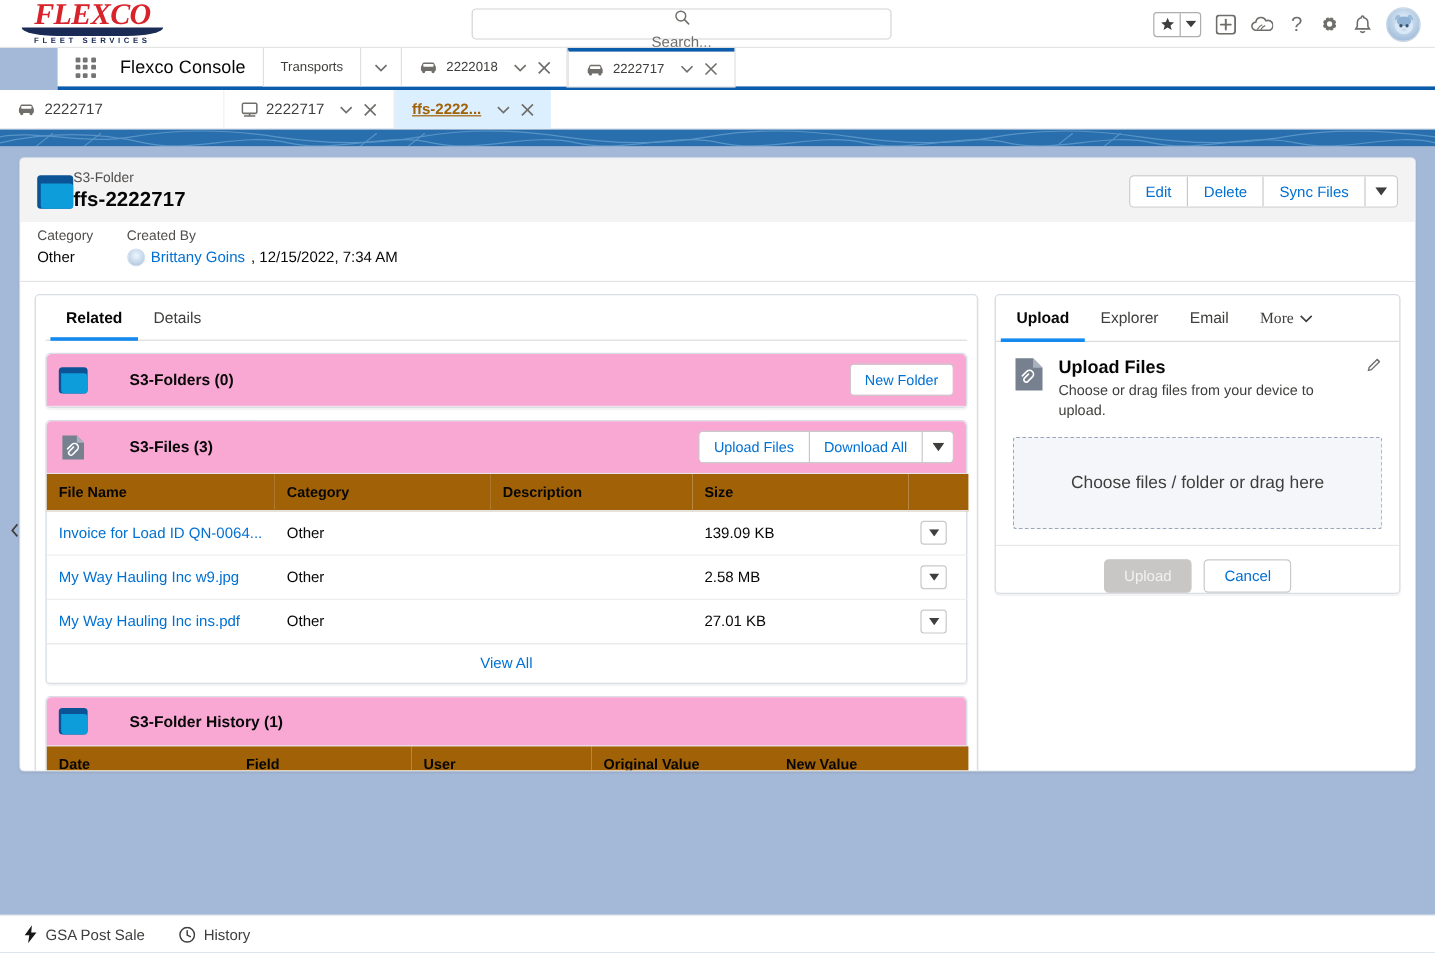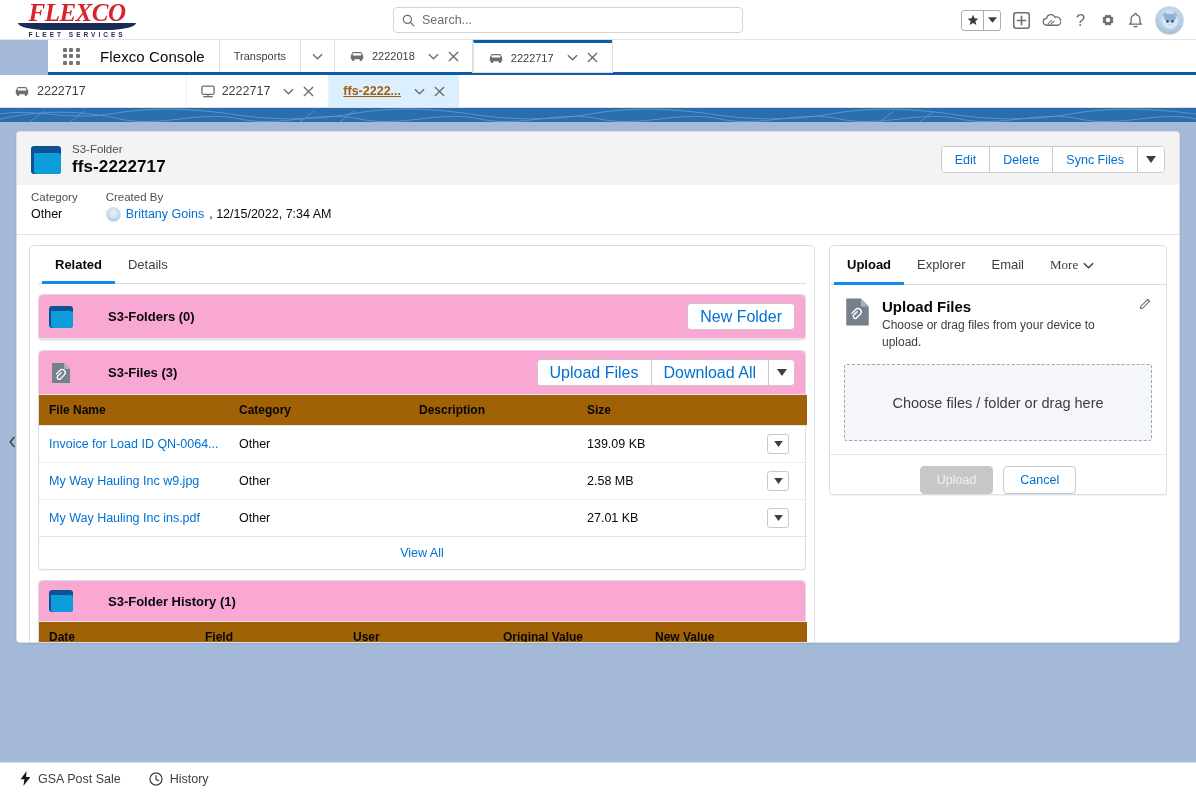--- a/index.html
+++ b/index.html
@@ -21,21 +21,21 @@
   .logo-word {
     font-family: "Liberation Serif", serif; font-style: italic; font-weight: bold;
     color: #d8232a; font-size: 25px; letter-spacing: -0.5px; line-height: 24px;
   }
   .logo-swoosh { width: 118px; height: 7px; background: #1a2b55; border-radius: 0 0 60px 60px / 0 0 14px 14px; margin-top: -2px;}
   .logo-sub { font-size: 6.5px; letter-spacing: 3px; color: #1a2b55; font-weight: bold; margin-top: 1px; }
 
   .gh-search {
     position: absolute; left: 393px; top: 7px; width: 350px; height: 26px;
     background: #fff; border: 1px solid #d4d4d4; border-radius: 4px;
-    display: flex; align-items: center; padding: 0 8px; gap: 7px;
+    display: flex; align-items: center; padding: 0 8px; gap: 7px; flex-direction: column;
   }
   .gh-search .ph { color: #706e6b; font-size: 12.5px; }
   .gh-right { position: absolute; right: 12px; top: 0; height: 40px; display: flex; align-items: center; gap: 12px; }
   .fav-group { display: flex; border: 1px solid #b0adab; border-radius: 3px; overflow: hidden; height: 21px; }
   .fav-group > div { display: flex; align-items: center; justify-content: center; width: 21px; height: 19px; }
   .fav-group > div + div { border-left: 1px solid #b0adab; width: 17px; }
   .gh-icon { display: flex; align-items: center; justify-content: center; color: #706e6b; }
   .avatar {
     width: 29px; height: 29px; border-radius: 50%;
     background: radial-gradient(circle at 50% 38%, #e8f2fb 0%, #b6cde4 55%, #8fafd0 100%);
@@ -88,21 +88,21 @@
     width: 1164px; box-shadow: 0 1px 2px rgba(0,0,0,.08);
     display: flex; flex-direction: column; overflow: hidden; height: 512px;
   }
 
   
   .highlights { background: #f3f3f3; border-bottom: 1px solid #e0e2e6; }
   .hl-top { display: flex; align-items: center; padding: 10px 14px 8px 14px; }
   .folder-ico { width: 30px; height: 28px; position: relative; flex: 0 0 30px; }
   .folder-ico .back { position: absolute; left: 0; top: 0; width: 30px; height: 28px; background: #0b5394; border-radius: 3px; }
   .folder-ico .front { position: absolute; left: 3px; top: 7px; width: 27px; height: 21px; background: #0d9dda; border-radius: 0 3px 3px 3px; }
-  .hl-names { margin-left: 11px; }
+  .hl-names { margin-left: 0; }
   .hl-type { font-size: 11.5px; color: #514f4d; line-height: 14px; }
   .hl-title { font-size: 17px; font-weight: bold; color: #080707; line-height: 21px; letter-spacing: .1px; }
   .hl-actions { margin-left: auto; display: flex; align-items: stretch; border: 1px solid #c9c9c9; border-radius: 4px; overflow: hidden; background: #fff; height: 27px; }
   .hl-actions button {
     border: 0; background: #fff; color: #0070d2; font-size: 12.5px;
     padding: 0 13px; cursor: pointer; font-family: inherit; white-space: nowrap;
   }
   .hl-actions button + button, .hl-actions .caret { border-left: 1px solid #c9c9c9; }
   .hl-actions .caret { width: 27px; display: flex; align-items: center; justify-content: center; background: #fff; cursor: pointer; }
   .hl-fields { display: flex; padding: 4px 14px 10px 14px; background: #fff; }
@@ -133,21 +133,21 @@
 
   
   .rl { border: 1px solid #d8dde6; border-radius: 4px; background: #fff; margin-top: 10px; box-shadow: 0 1px 1px rgba(0,0,0,.05); }
   .rl-head { display: flex; align-items: center; background: #f9a8d4; border-bottom: 1px solid #e3e5e8; padding: 8px 10px; border-radius: 4px 4px 0 0; min-height: 41px; gap: 24px; }
   .rl-ico { width: 24px; height: 22px; position: relative; flex: 0 0 24px; }
   .rl-ico .back { position: absolute; left: 0; top: 0; width: 24px; height: 22px; background: #0b5394; border-radius: 3px; }
   .rl-ico .front { position: absolute; left: 2px; top: 5px; width: 22px; height: 17px; background: #0d9dda; border-radius: 0 3px 3px 3px; }
   .doc-ico { width: 24px; height: 24px; flex: 0 0 24px; position: relative; }
   .rl-title { margin-left: 11px; font-size: 13px; font-weight: bold; color: #080707; }
   .rl-btns { margin-left: auto; display: flex; align-items: stretch; border: 1px solid #c9c9c9; border-radius: 4px; overflow: hidden; background: #fff; height: 27px; }
-  .rl-btns button { border: 0; background: #fff; color: #0070d2; font-size: 16px; padding: 0 12px; cursor: pointer; font-family: inherit; white-space: nowrap; }
+  .rl-btns button { border: 0; background: #fff; color: #0070d2; font-size: 12px; padding: 0 12px; cursor: pointer; font-family: inherit; white-space: nowrap; }
   .rl-btns button + button, .rl-btns .caret { border-left: 1px solid #c9c9c9; }
   .rl-btns .caret { width: 26px; display: flex; align-items: center; justify-content: center; cursor: pointer; }
 
   table.rl-table { width: 100%; border-collapse: collapse; table-layout: fixed; }
   table.rl-table th {
     text-align: left; font-size: 12px; font-weight: bold; color: #080707;
     padding: 8px 10px; border-bottom: 1px solid #e3e5e8; background: #a16207;
   }
   table.rl-table td { font-size: 12.5px; color: #080707; padding: 8px 10px; border-bottom: 1px solid #edeef0; }
   table.rl-table tr:last-child td { border-bottom: 1px solid #e3e5e8; }

